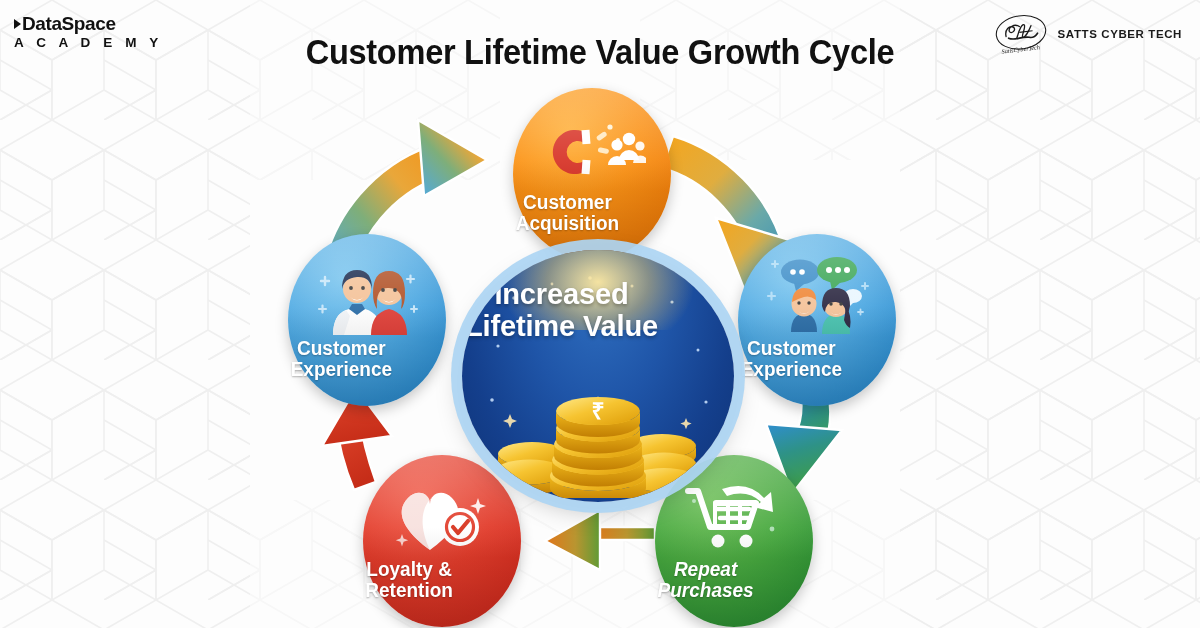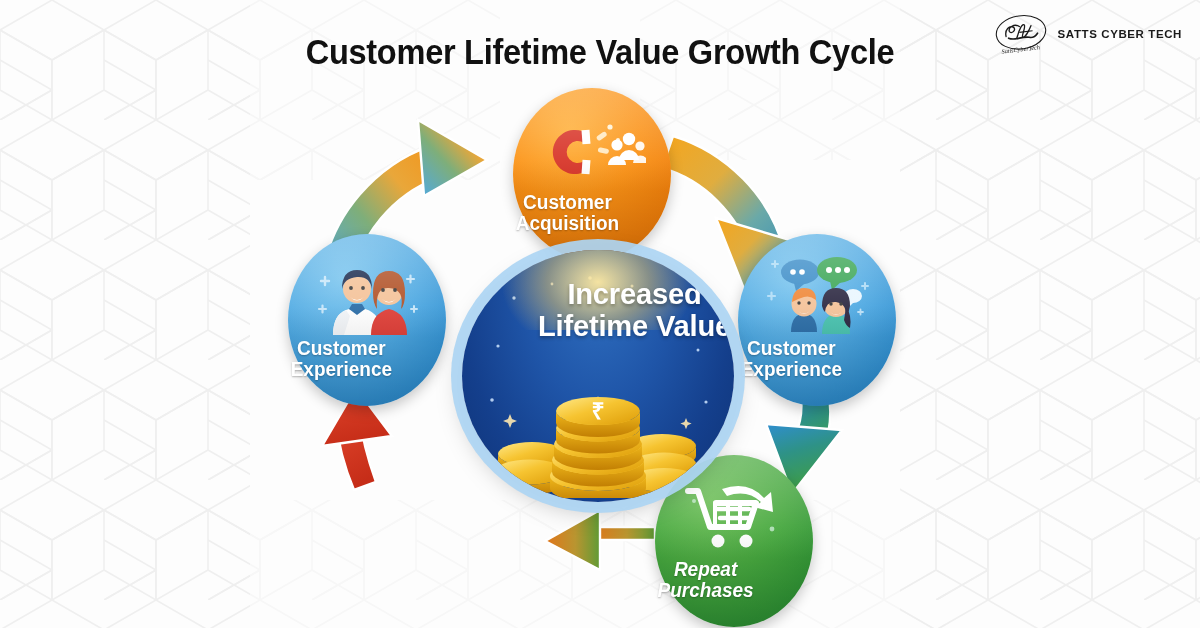--- a/index.html
+++ b/index.html
@@ -59,21 +59,21 @@
 
   .node-sat::after{content:"";position:absolute;inset:0;border-radius:50%;
     background:linear-gradient(180deg,rgba(255,255,255,.26) 0%,rgba(255,255,255,.05) 42%,rgba(0,0,0,.06) 60%,rgba(0,0,0,.13) 100%);
     pointer-events:none;}
 
   
   #node-center{
     position:absolute;left:462px;top:250px;width:272px;height:252px;border-radius:50%;
     background:radial-gradient(ellipse at 50% 16%,#2f6fc0 0%,#1f55a8 38%,#143f8c 70%,#0e3275 100%);
     box-shadow:0 0 0 11px rgba(173,213,243,.92), 0 8px 26px rgba(0,0,0,.26);
-    z-index:5;display:flex;flex-direction:column;align-items:flex-end;overflow:hidden;}
+    z-index:5;display:flex;flex-direction:column;align-items:flex-start;overflow:hidden;}
   #node-center .center-label{
     margin-top:28px;color:#fff;font-weight:700;font-size:30px;line-height:1.06;text-align:center;
     text-shadow:0 2px 4px rgba(0,0,0,.33);letter-spacing:-.2px;transform:scaleX(.97);z-index:3;position:relative;}
   .center-glow{position:absolute;left:50%;top:-40px;width:190px;height:120px;transform:translateX(-50%);
     background:radial-gradient(ellipse at 50% 60%,rgba(255,233,160,.95) 0%,rgba(255,205,90,.45) 38%,rgba(255,190,60,0) 72%);
     z-index:2;pointer-events:none;}
   .center-stars{position:absolute;inset:0;z-index:1;pointer-events:none;}
   .coins{position:absolute;left:50%;bottom:4px;transform:translateX(-50%);z-index:3;}
 
   .arrows{position:absolute;left:0;top:0;width:1200px;height:628px;z-index:2;pointer-events:none;}
@@ -95,20 +95,27 @@
         <use href="#cubeunit" x="-52" y="90"></use>
       </pattern>
     </defs>
     <rect x="0" y="0" width="250" height="628" fill="url(#cubes)" opacity="0.85"></rect>
     <rect x="900" y="0" width="300" height="628" fill="url(#cubes)" opacity="0.85"></rect>
     <rect x="250" y="0" width="250" height="180" fill="url(#cubes)" opacity="0.45"></rect>
     <rect x="640" y="0" width="300" height="160" fill="url(#cubes)" opacity="0.45"></rect>
     <rect x="250" y="500" width="700" height="128" fill="url(#cubes)" opacity="0.40"></rect>
   </svg>
 
+  <div class="brand-logo">
+    <div class="brand-top">
+      <span class="brand-play"></span>
+        <span>DataSpace</span>
+    </div>
+    <div class="brand-bot">A C A D E M Y</div>
+  </div>
 
   <div class="partner-logo">
     <svg class="partner-mark" viewBox="0 0 70 58">
       <ellipse cx="35" cy="27" rx="30" ry="20" fill="none" stroke="#1a1a1a" stroke-width="1.3" transform="rotate(-8 35 27)"></ellipse>
       <path d="M17 32 C15 24 21 18 26 21 C30 24 23 30 21 26 C19 21 27 16 33 20" fill="none" stroke="#1a1a1a" stroke-width="1.6" stroke-linecap="round"></path>
       <path d="M30 34 C33 22 37 16 39 18 C41 21 35 32 37 33 C40 34 45 24 47 19" fill="none" stroke="#1a1a1a" stroke-width="1.6" stroke-linecap="round"></path>
       <path d="M33 27 L49 25" fill="none" stroke="#1a1a1a" stroke-width="1.3"></path>
       <path d="M20 34 C28 38 36 31 45 33 C50 34 53 31 55 28" fill="none" stroke="#1a1a1a" stroke-width="2" stroke-linecap="round"></path>
       <text x="35" y="50" font-family="Liberation Serif, serif" font-size="7.5" font-style="italic" fill="#1a1a1a" text-anchor="middle" transform="rotate(-7 35 50)">SattsCyberTech</text>
     </svg>
@@ -250,20 +257,36 @@
         <circle cx="64" cy="60" r="6.5" fill="#ffffff"></circle>
         <circle cx="12" cy="20" r="2" fill="#c6ead0" opacity=".8"></circle>
         <circle cx="90" cy="48" r="2.4" fill="#c6ead0" opacity=".8"></circle>
       </svg>
     </div>
     <div class="node-label">
       <span>Repeat</span><br><span>Purchases</span>
     </div>
   </div>
 
+  <div class="node node-sat" id="node-loyalty">
+    <div class="icon-wrap">
+      <svg width="104" height="72" viewBox="0 0 104 72">
+        <path d="M40 68 C10 46 6 28 18 16 C28 6 40 12 40 22 C40 12 52 6 62 16 C74 28 70 46 40 68 Z" fill="#ffffff"></path>
+        <path d="M40 68 C10 46 6 28 18 16 C28 6 40 12 40 22 C40 18 42 14 46 12 C34 20 26 38 40 68 Z" fill="#f6d7d3" opacity=".75"></path>
+        <circle cx="70" cy="45" r="19" fill="#ffffff"></circle>
+        <circle cx="70" cy="45" r="13.5" fill="none" stroke="#e2402e" stroke-width="3.2"></circle>
+        <path d="M63 45 l5 6 l10 -12" fill="none" stroke="#d8351f" stroke-width="4.2" stroke-linecap="round" stroke-linejoin="round"></path>
+        <path d="M88 16 l2 6 l6 2 l-6 2 l-2 6 l-2 -6 l-6 -2 l6 -2 z" fill="#ffffff" opacity=".9"></path>
+        <path d="M12 52 l1.6 4.6 l4.6 1.6 l-4.6 1.6 l-1.6 4.6 l-1.6 -4.6 l-4.6 -1.6 l4.6 -1.6 z" fill="#ffffff" opacity=".75"></path>
+      </svg>
+    </div>
+    <div class="node-label">
+      <span>Loyalty &amp;</span><br><span>Retention</span>
+    </div>
+  </div>
 
   <div class="node node-sat" id="node-exp-left">
     <div class="icon-wrap">
       <svg width="112" height="80" viewBox="0 0 112 80">
         <g opacity=".9">
           <path d="M10 24 h8 M14 20 v8" stroke="#d3ecfb" stroke-width="2.4" stroke-linecap="round"></path>
           <path d="M8 52 h7 M11.5 48.5 v7" stroke="#d3ecfb" stroke-width="2.2" stroke-linecap="round"></path>
           <path d="M96 22 h7 M99.5 18.5 v7" stroke="#d3ecfb" stroke-width="2.2" stroke-linecap="round"></path>
           <path d="M100 52 h6 M103 49 v6" stroke="#d3ecfb" stroke-width="2" stroke-linecap="round"></path>
         </g>

